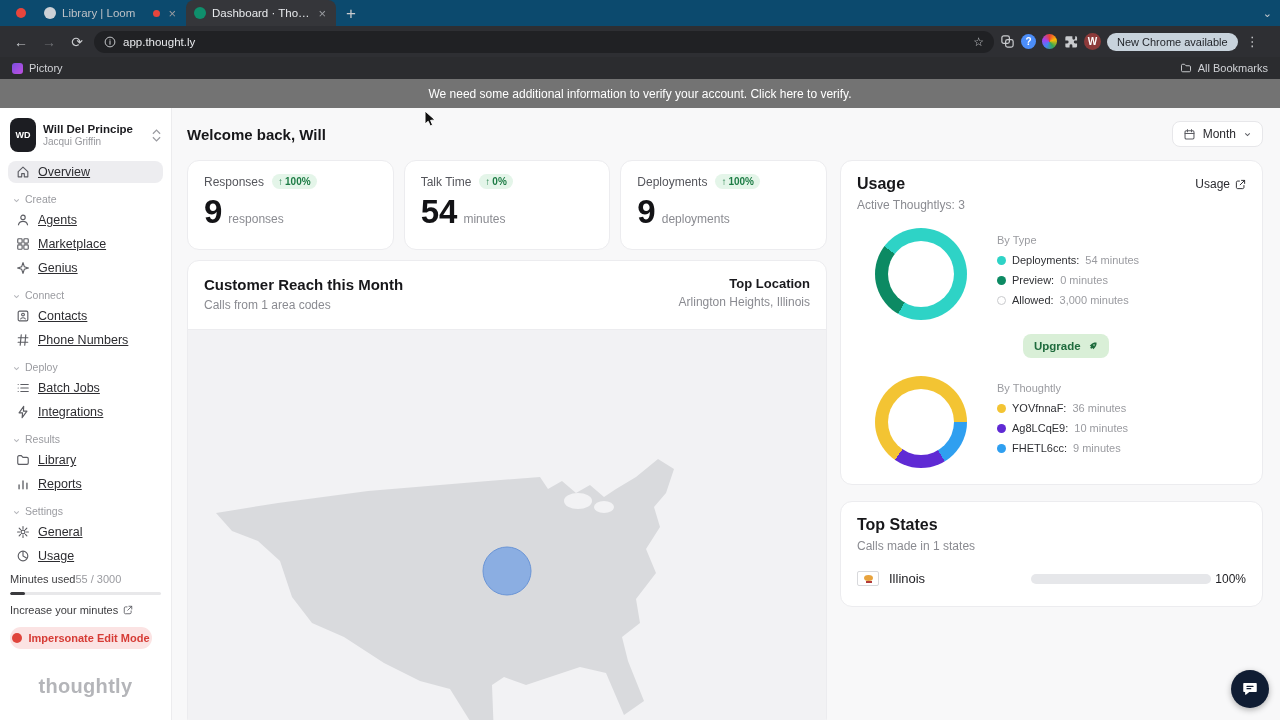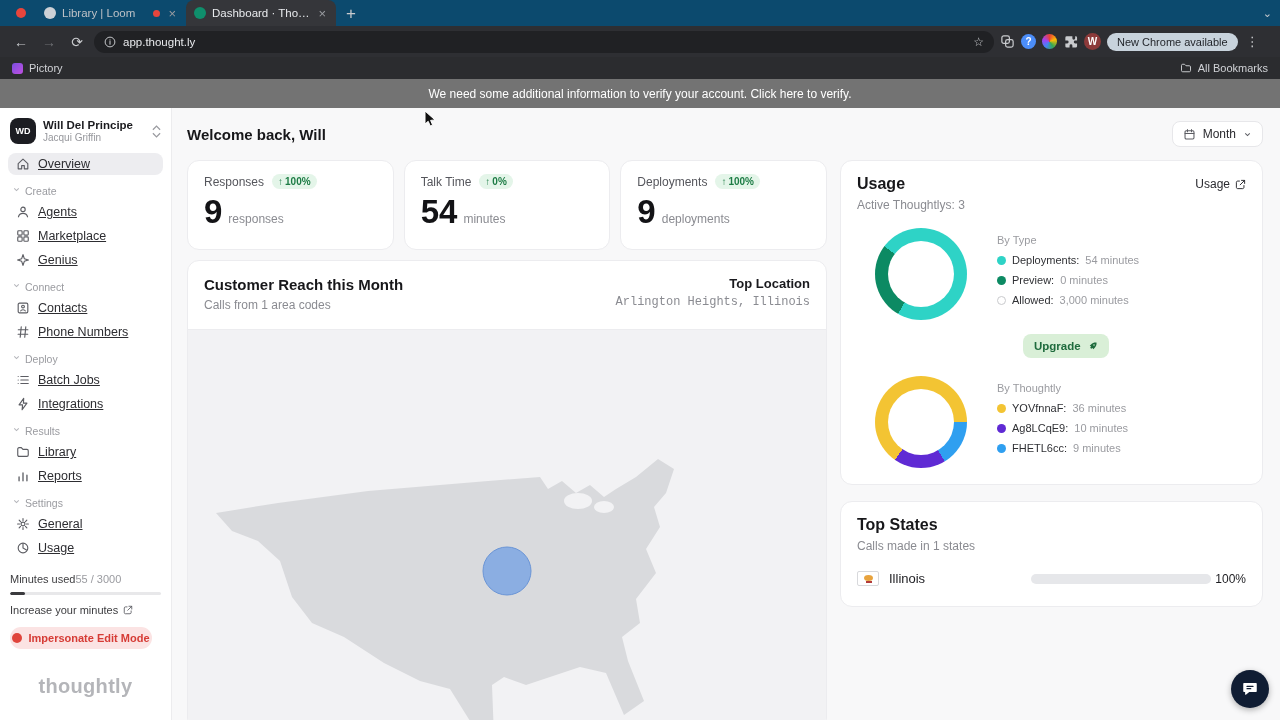--- a/index.html
+++ b/index.html
@@ -47,30 +47,30 @@
   .bm-right { margin-left:auto; display:flex; align-items:center; gap:6px; cursor:pointer; }
 
   .banner { height:29px; background:#737373; color:#fff; font-size:12px; display:flex; align-items:center;
             justify-content:center; cursor:pointer; }
 
   
   .app { display:flex; height:612px; overflow:hidden; }
   .sidebar { width:172px; background:#fff; border-right:1px solid #ececee; display:flex; flex-direction:column;
              padding:6px 8px 10px; flex:none; }
   .user-row { display:flex; align-items:center; gap:7px; padding:4px 2px 8px; cursor:pointer; }
-  .wd-avatar { width:26px; height:26px; border-radius:8px; background:#1c1d22; color:#fff; font-size:9px;
+  .wd-avatar { width:26px; height:34px; border-radius:8px; background:#1c1d22; color:#fff; font-size:9px;
                font-weight:bold; display:flex; align-items:center; justify-content:center; flex:none; }
   .user-name { font-size:11.5px; font-weight:bold; color:#1b1b1f; line-height:1.2; }
   .user-org { font-size:10px; color:#96979c; }
   .user-meta { flex:1; min-width:0; }
   .nav-item { display:flex; align-items:center; gap:8px; padding:4px 8px; border-radius:8px; font-size:12.5px;
               color:#2d2d31; cursor:pointer; margin:1px 0;text-decoration:underline; }
   .nav-item.selected { background:#ededf0; }
   .nav-item svg { color:#5c5d63; flex:none; }
-  .nav-section { display:flex; align-items:flex-start; gap:4px; font-size:10.5px; color:#9a9ba0; margin:9px 4px 3px;
+  .nav-section { display:flex; align-items:flex-end; gap:4px; font-size:10.5px; color:#9a9ba0; margin:9px 4px 3px;
                  cursor:pointer; }
   .nav-section svg { color:#b4b5ba; }
   .side-bottom { margin-top:auto; }
   .minutes-row { display:flex; justify-content:flex-start; font-size:11px; color:#3c3c3f; padding:0 2px; }
   .minutes-row .val { color:#9a9ba0; }
   .progress { height:3px; background:#e8e8ea; border-radius:2px; margin:7px 2px 9px; overflow:hidden; }
   .progress-fill { height:100%; width:10%; background:#3a3a3e; border-radius:2px; }
   .increase-link { display:flex; align-items:center; gap:5px; font-size:11px; color:#3c3c3f; padding:0 2px;
                    cursor:pointer; }
   .impersonate { margin:11px 4px 0 2px; height:22px; width:142px; border-radius:12px; background:#fbe3e3;
@@ -98,21 +98,21 @@
            padding:2px 6px; border-radius:10px; font-weight:bold; }
   .stat-bottom { margin-top:6px; display:flex; align-items:baseline; }
   .stat-num { font-size:33px; font-weight:bold; color:#131316; line-height:1; }
   .stat-unit { font-size:12px; color:#8a8b91; margin-left:6px; }
 
   .reach-card { margin-top:10px; height:470px; overflow:hidden; position:relative; }
   .reach-header { display:flex; justify-content:space-between; padding:15px 16px 0; }
   .reach-title { font-size:15px; font-weight:bold; color:#17171a; }
   .reach-sub { font-size:12px; color:#8a8b91; margin-top:5px; }
   .loc-label { font-size:13px; font-weight:bold; color:#1a1a1e; text-align:right; }
-  .loc-value { font-size:12px; color:#8a8b91; margin-top:4px; text-align:right;font-family:Liberation Mono, monospace; }
+  .loc-value { font-size:12px; color:#8a8b91; margin-top:4px; text-align:right; }
   .map-area { position:absolute; top:68px; left:0; right:0; bottom:0; background:#f2f2f4; border-top:1px solid #ececef;
               overflow:hidden; }
   .map-area svg { position:absolute; left:0; top:40px; }
 
   .usage-card { padding:14px 16px 16px; }
   .usage-head { display:flex; justify-content:space-between; align-items:center; }
   .usage-title { font-size:16px; font-weight:bold; color:#17171a; }
   .usage-link { display:flex; align-items:center; gap:5px; font-size:12px; color:#2b2b30; cursor:pointer; }
   .usage-sub { font-size:12px; color:#8a8b91; margin-top:5px; }
   .donut-row { display:flex; align-items:center; gap:30px; margin-top:16px; padding-left:18px; }

